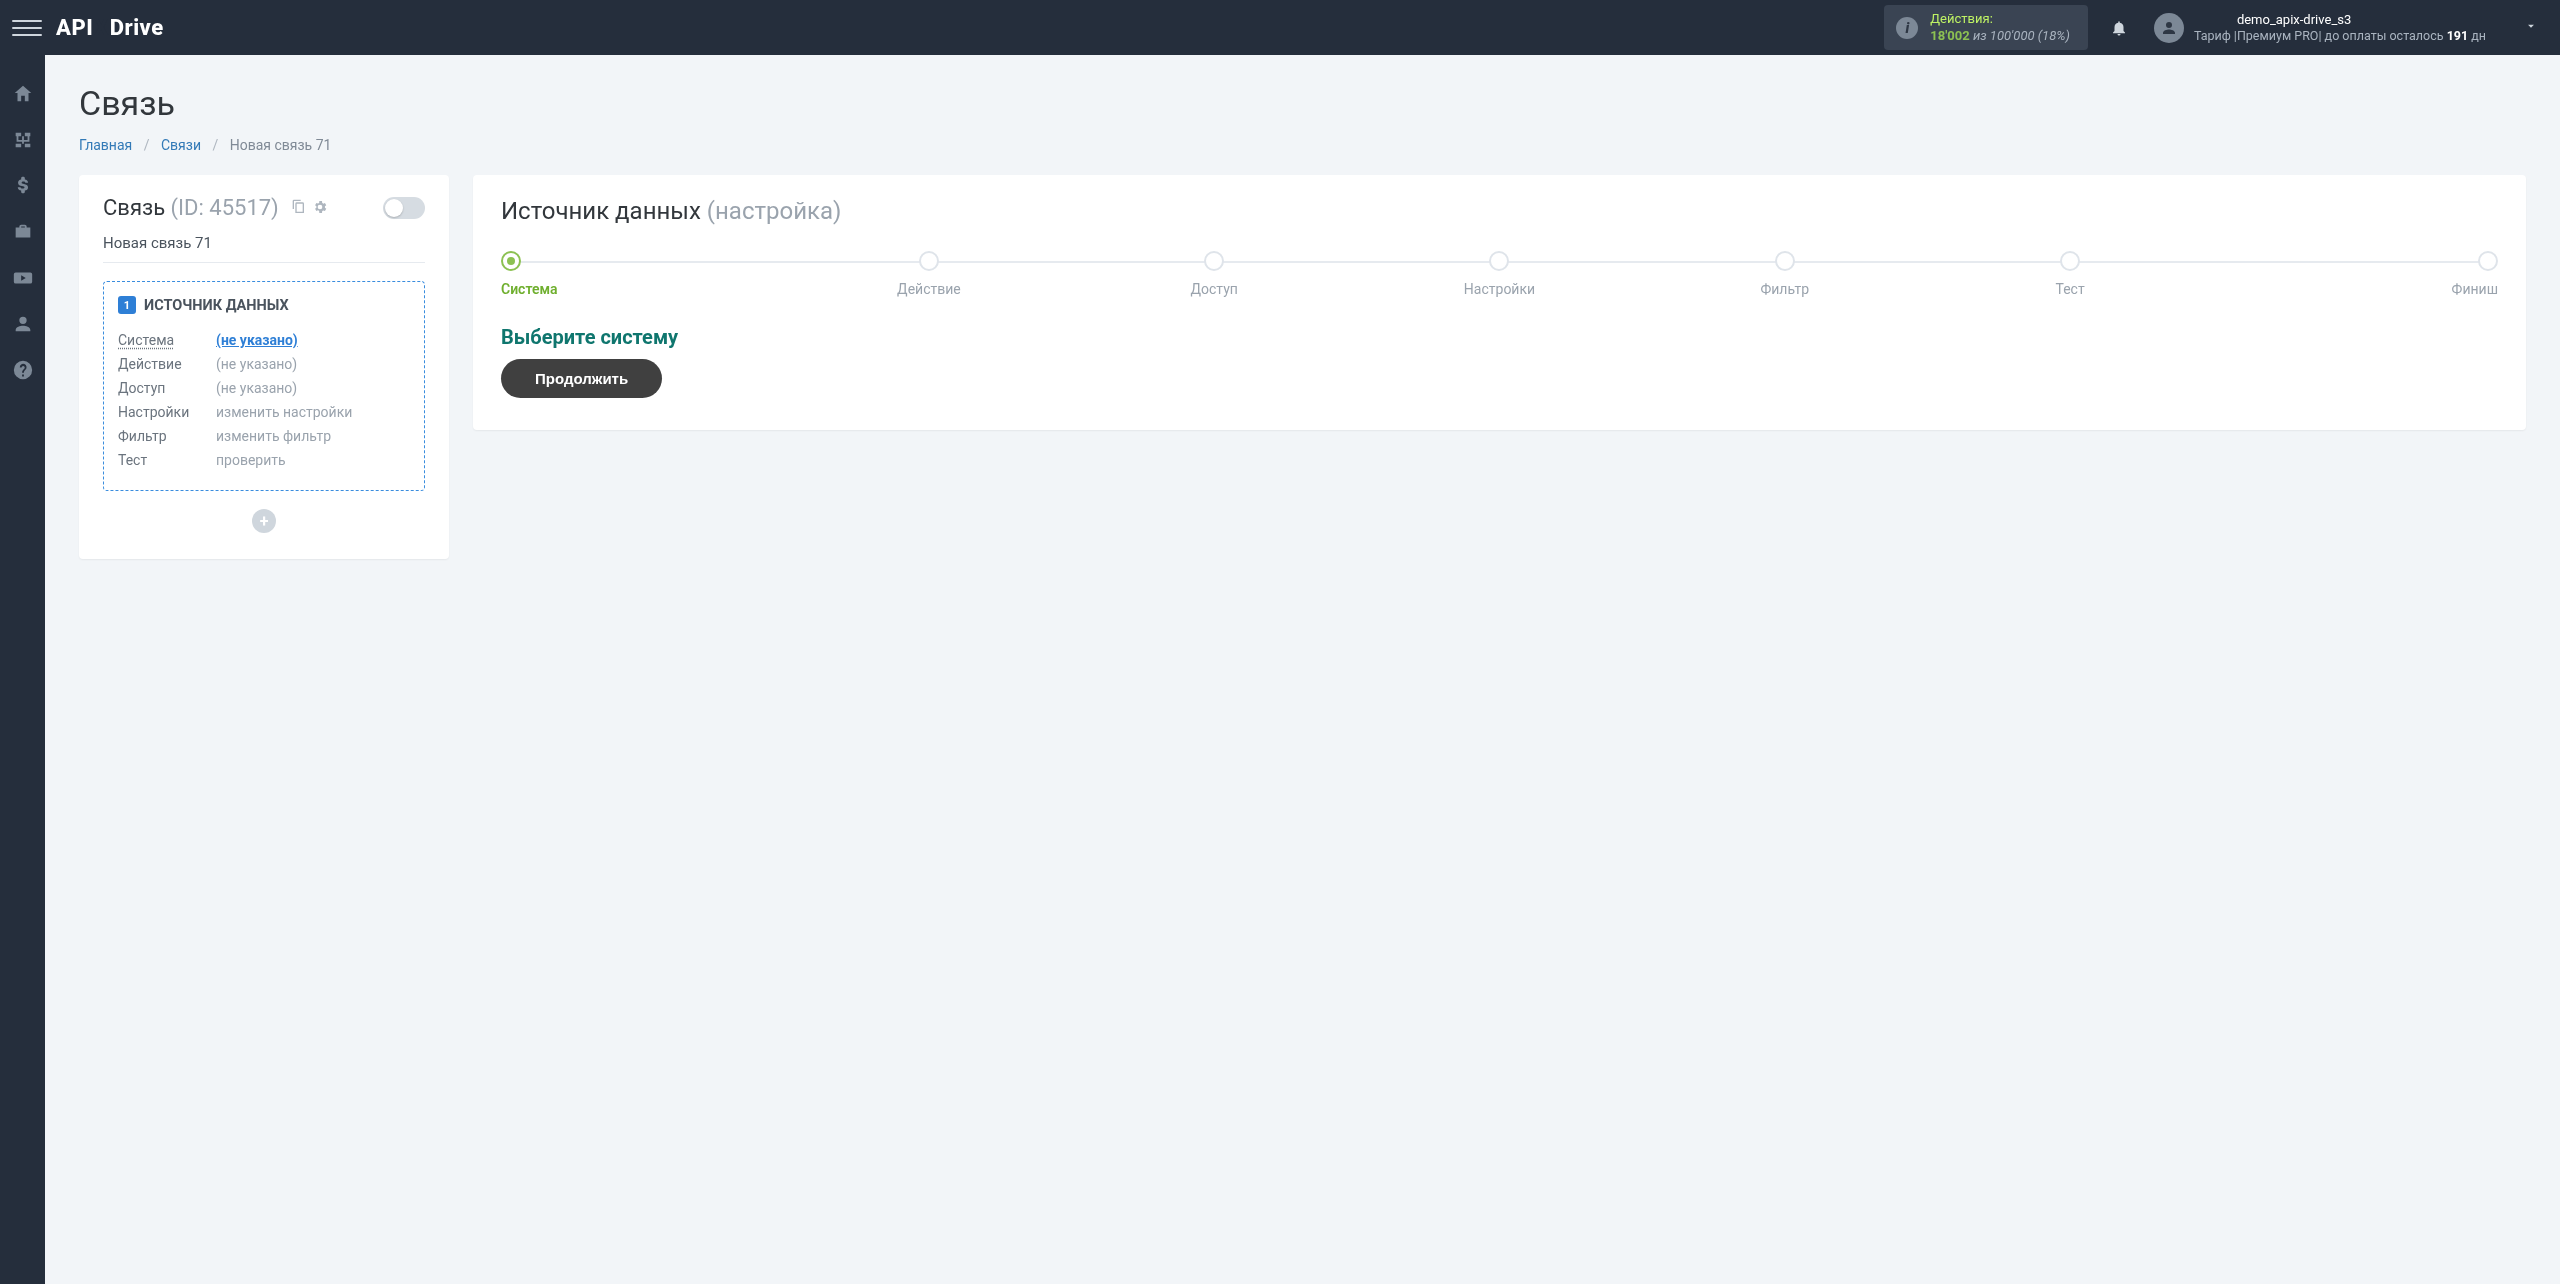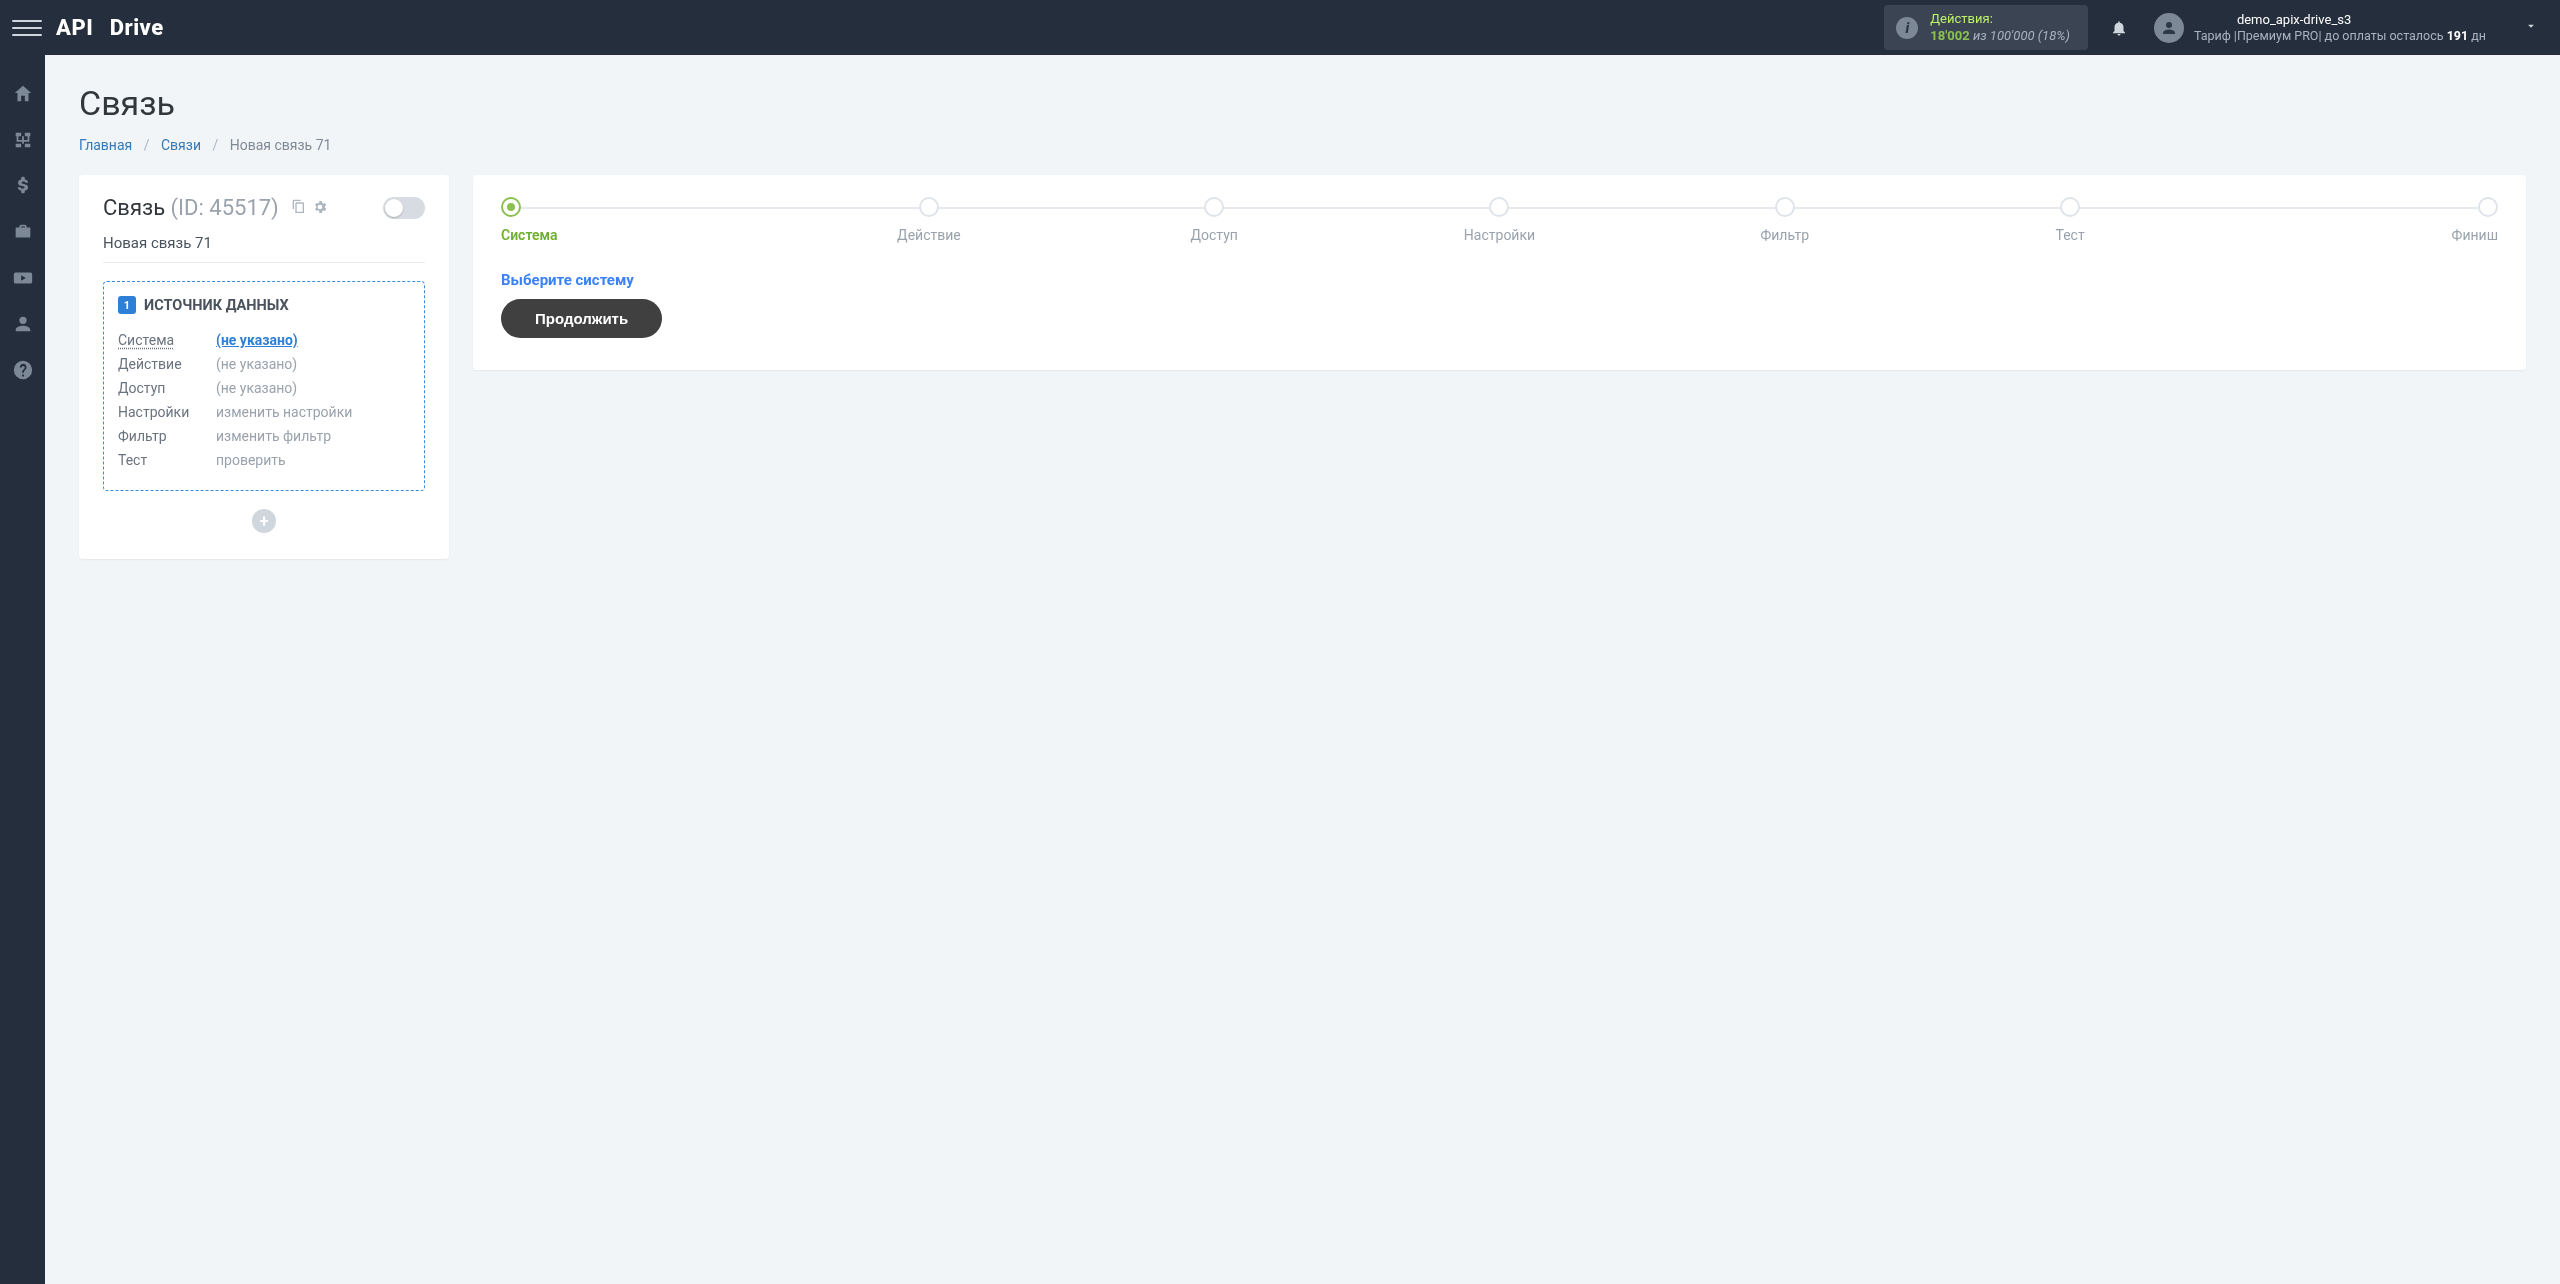--- a/index.html
+++ b/index.html
@@ -181,21 +181,21 @@
   .step.active .dot::after {
     content: ""; width: 8px; height: 8px; background: #8cc152; border-radius: 50%;
   }
   .step .label { font-size: 14px; color: #9aa3ad; white-space: nowrap; }
   .step.active .label { color: #6faf2e; font-weight: 600; }
   .step:first-child { text-align: left; }
   .step:first-child .dot { margin-left: 0; }
   .step:last-child { text-align: right; }
   .step:last-child .dot { margin-right: 0; }
 
-  .field-label { font-size: 15px; font-weight: 700; color: #3b82f6; margin-bottom: 10px; }
+  .field-label { font-size: 20px; font-weight: 700; color: #0f766e; margin-bottom: 10px; }
   .select {
     width: 500px; max-width: 100%;
     border: 1px solid #d7dde3; border-radius: 4px;
     padding: 10px 14px;
     display: flex; align-items: center; gap: 10px;
     background: #fff; cursor: pointer;
     position: relative;
     margin-bottom: 22px;
   }
   .select .sys-icon {
@@ -372,20 +372,24 @@
               <div class="k">Тест</div>
               <div class="v-muted">проверить</div>
             </div>
           </div>
       </div>
 
       <div class="add-circle">+</div>
     </div>
 
     <div class="card card-right">
+      <div class="cr-title">
+        <span>Источник данных</span>
+        <span class="grey">(настройка)</span>
+      </div>
 
       <div class="stepper" id="stepper">
           <div class="step active">
             <div class="dot"></div>
             <div class="label">Система</div>
           </div>
           <div class="step">
             <div class="dot"></div>
             <div class="label">Действие</div>
           </div>

